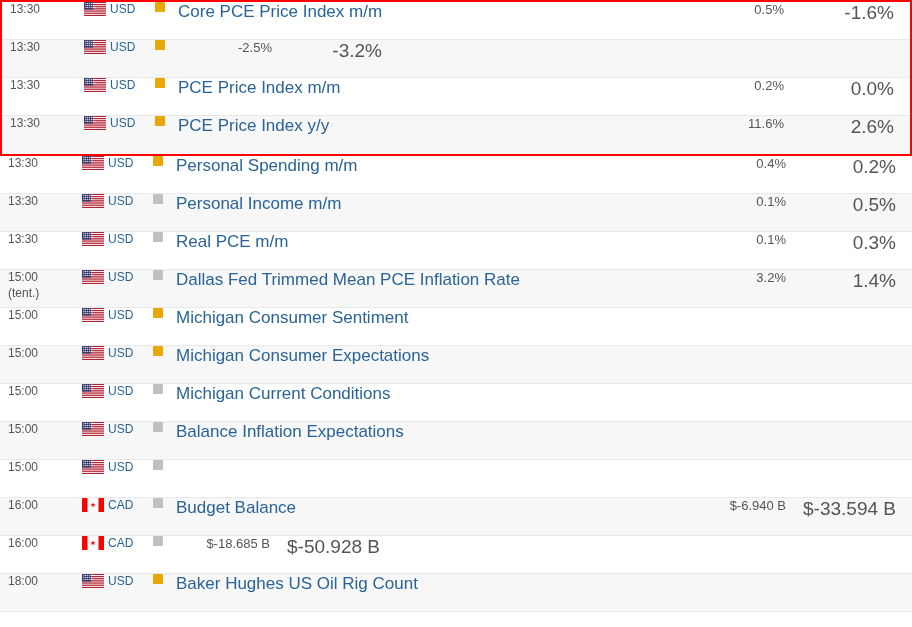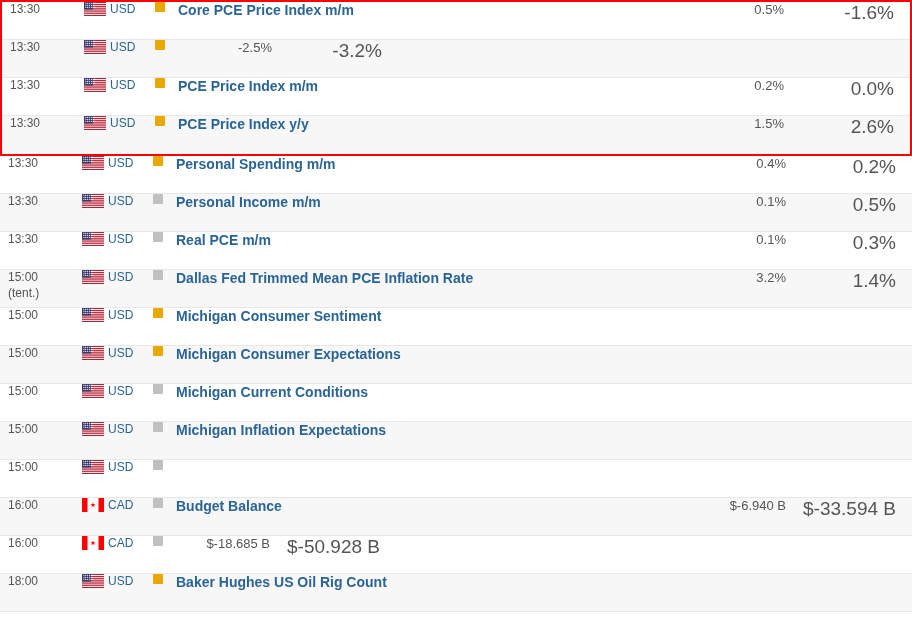--- a/index.html
+++ b/index.html
@@ -56,22 +56,21 @@
       width: 10px;
       height: 10px;
       border-radius: 1px;
     }
     .impact-high { background: #e8a800; }
     .impact-medium { background: #c0c0c0; }
     .col-event {
       flex: 1;
       padding-left: 8px;
       color: #2a6496;
-      font-size: 14px;
-      font-weight: bold;
+      font-size: 17px;
     }
     .col-actual {
       width: 110px;
       text-align: right;
       color: #555;
       font-size: 13px;
       padding-right: 8px;
     }
     .col-previous {
       width: 110px;
@@ -236,21 +235,21 @@
       <text x="1" y="4">★★★★★</text>
       <text x="1" y="6">★★★★★★</text>
     </g>
   </svg>
           </div>
     <div class="col-currency">USD</div>
     <div class="col-impact">
       <div class="impact-dot impact-high"></div>
     </div>
     <div class="col-event">PCE Price Index y/y</div>
-    <div class="col-actual">1.5%</div>
+    <div class="col-actual">11.6%</div>
     <div class="col-previous">2.6%</div>
   </div>
       </div>
       <div class="row">
     <div class="col-time">
           <div>13:30</div>
         </div>
     <div class="col-flag">
           <svg class="flag-us" viewBox="0 0 22 14" xmlns="http://www.w3.org/2000/svg">
     <rect width="22" height="14" fill="#B22234"></rect>
@@ -517,21 +516,21 @@
       <text x="1" y="2">★★★★★★</text>
       <text x="1" y="4">★★★★★</text>
       <text x="1" y="6">★★★★★★</text>
     </g>
   </svg>
         </div>
     <div class="col-currency">USD</div>
     <div class="col-impact">
       <div class="impact-dot impact-medium"></div>
     </div>
-    <div class="col-event">Michigan Inflation Expectations</div>
+    <div class="col-event">Balance Inflation Expectations</div>
     <div class="col-actual"></div>
     <div class="col-previous"></div>
   </div>
       <div class="row">
     <div class="col-time">
           <div>15:00</div>
         </div>
     <div class="col-flag">
           <svg class="flag-us" viewBox="0 0 22 14" xmlns="http://www.w3.org/2000/svg">
     <rect width="22" height="14" fill="#B22234"></rect>

